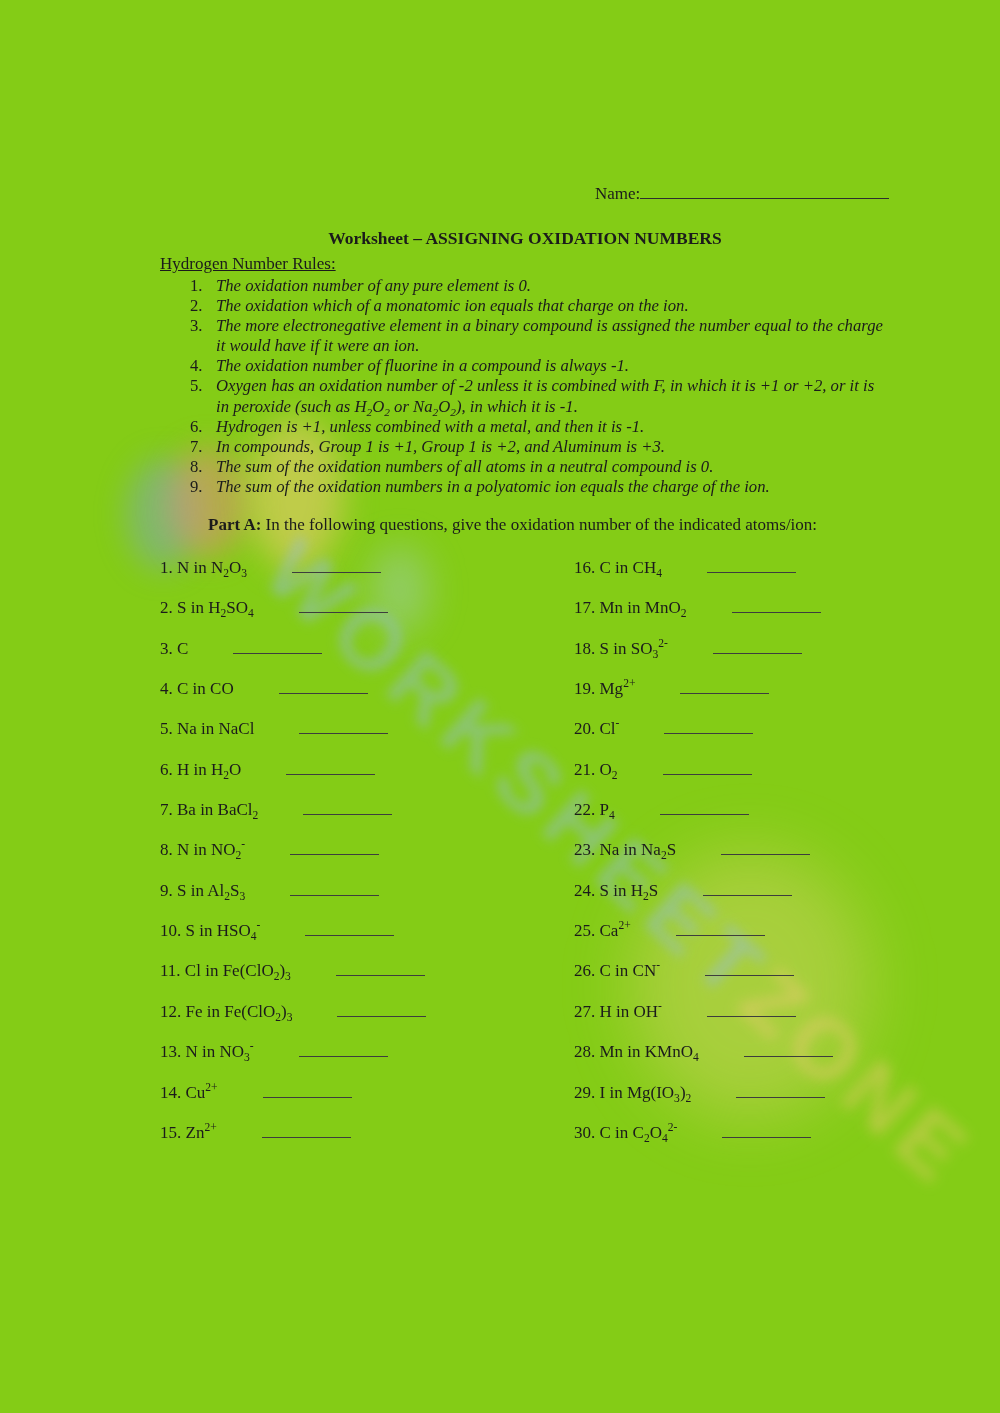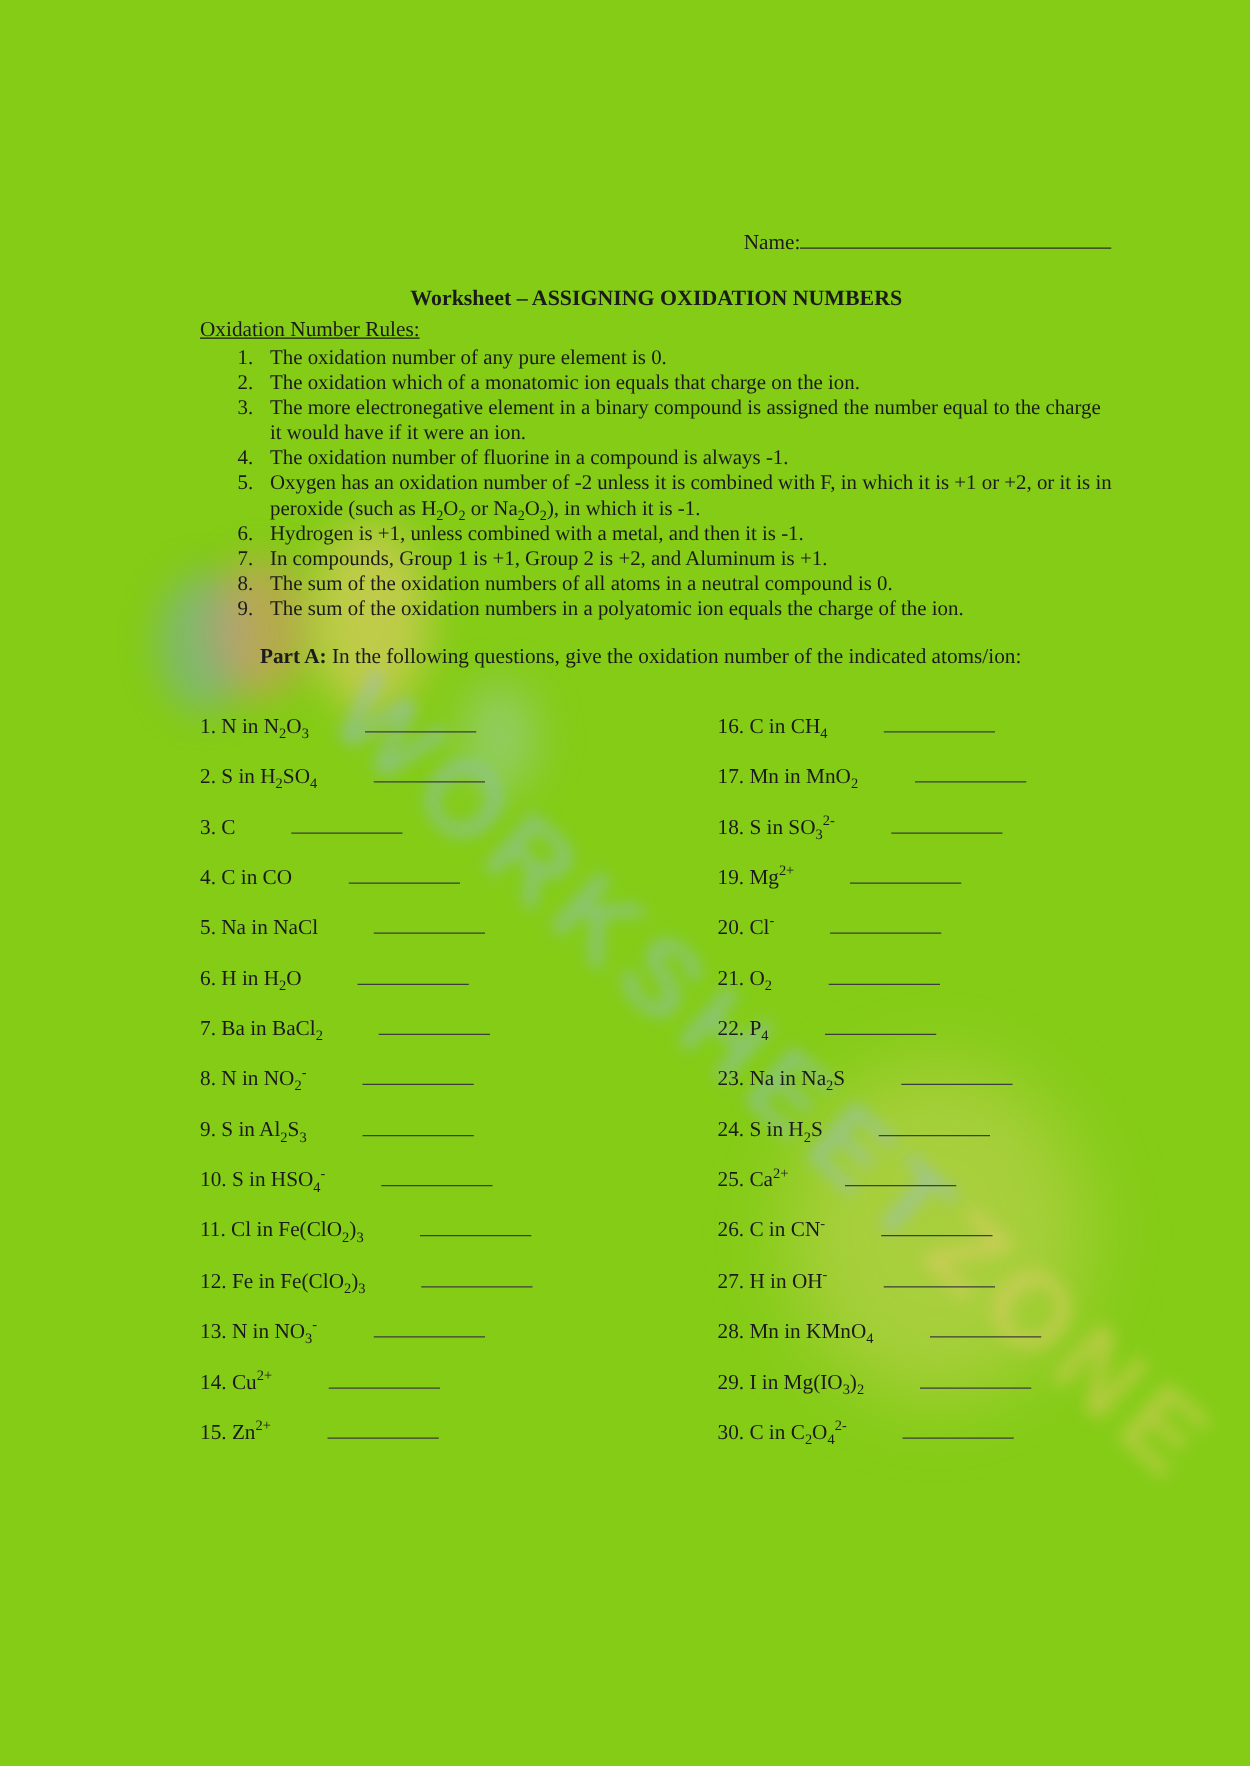--- a/index.html
+++ b/index.html
@@ -31,25 +31,25 @@
   .wm-word2{color:rgba(251,203,126,.42);filter:blur(3px);}
   
   .content{position:relative;z-index:1;padding:183px 110px 0 160px;}
   .name-row{margin-left:435px;font-size:17px;line-height:21px;}
   .name-line{display:inline-block;width:249px;border-bottom:1.6px solid #2e2e2e;height:14px;vertical-align:baseline;}
   .title{margin-top:24px;text-align:center;font-weight:bold;font-size:17.5px;line-height:21px;}
   .rules-head{margin-top:5px;font-size:17px;line-height:20px;text-decoration:underline;}
   ol.rules{margin:2px 0 0 0;padding:0 0 0 30px;list-style:none;font-size:16.7px;line-height:20.1px;}
   ol.rules li{display:flex;}
   .rule-num{width:26px;flex:0 0 26px;text-align:left;}
-  .rule-text{flex:1;max-width:678px;}
+  .rule-text{flex:1;max-width:678px;font-style:italic;}
   .part-a{margin-top:18px;font-size:17px;line-height:20px;}
   .part-a b{font-weight:bold;margin-left:48px;}
   .q-grid{
-    margin-top:35px;
+    margin-top:22px;
     display:grid;
     grid-template-columns:414px 1fr;
     grid-auto-flow:column;
     grid-template-rows:repeat(15,40.35px);
     font-size:17px;line-height:22px;
   }
   .q-row{white-space:nowrap;}
   .blank{
     display:inline-block;width:89px;height:15px;
     border-bottom:1.7px solid #3d3d3d;
@@ -73,21 +73,21 @@
   </div>
 
   <div class="content">
 
     <div class="name-row">
       <span>Name:</span><span class="name-line"></span>
     </div>
 
     <div class="title">Worksheet – ASSIGNING OXIDATION NUMBERS</div>
 
-    <div class="rules-head">Oxidation Number Rules:</div>
+    <div class="rules-head">Hydrogen Number Rules:</div>
 
     <ol class="rules" id="rules-list">
         <li>
           <span class="rule-num">1.</span>
           <span class="rule-text">The oxidation number of any pure element is 0.</span>
         </li>
         <li>
           <span class="rule-num">2.</span>
           <span class="rule-text">The oxidation which of a monatomic ion equals that charge on the ion.</span>
         </li>
@@ -102,21 +102,21 @@
         <li>
           <span class="rule-num">5.</span>
           <span class="rule-text">Oxygen has an oxidation number of -2 unless it is combined with F, in which it is +1 or +2, or it is in peroxide (such as H<sub>2</sub>O<sub>2</sub> or Na<sub>2</sub>O<sub>2</sub>), in which it is -1.</span>
         </li>
         <li>
           <span class="rule-num">6.</span>
           <span class="rule-text">Hydrogen is +1, unless combined with a metal, and then it is -1.</span>
         </li>
         <li>
           <span class="rule-num">7.</span>
-          <span class="rule-text">In compounds, Group 1 is +1, Group 2 is +2, and Aluminum is +1.</span>
+          <span class="rule-text">In compounds, Group 1 is +1, Group 1 is +2, and Aluminum is +3.</span>
         </li>
         <li>
           <span class="rule-num">8.</span>
           <span class="rule-text">The sum of the oxidation numbers of all atoms in a neutral compound is 0.</span>
         </li>
         <li>
           <span class="rule-num">9.</span>
           <span class="rule-text">The sum of the oxidation numbers in a polyatomic ion equals the charge of the ion.</span>
         </li>
       </ol>

